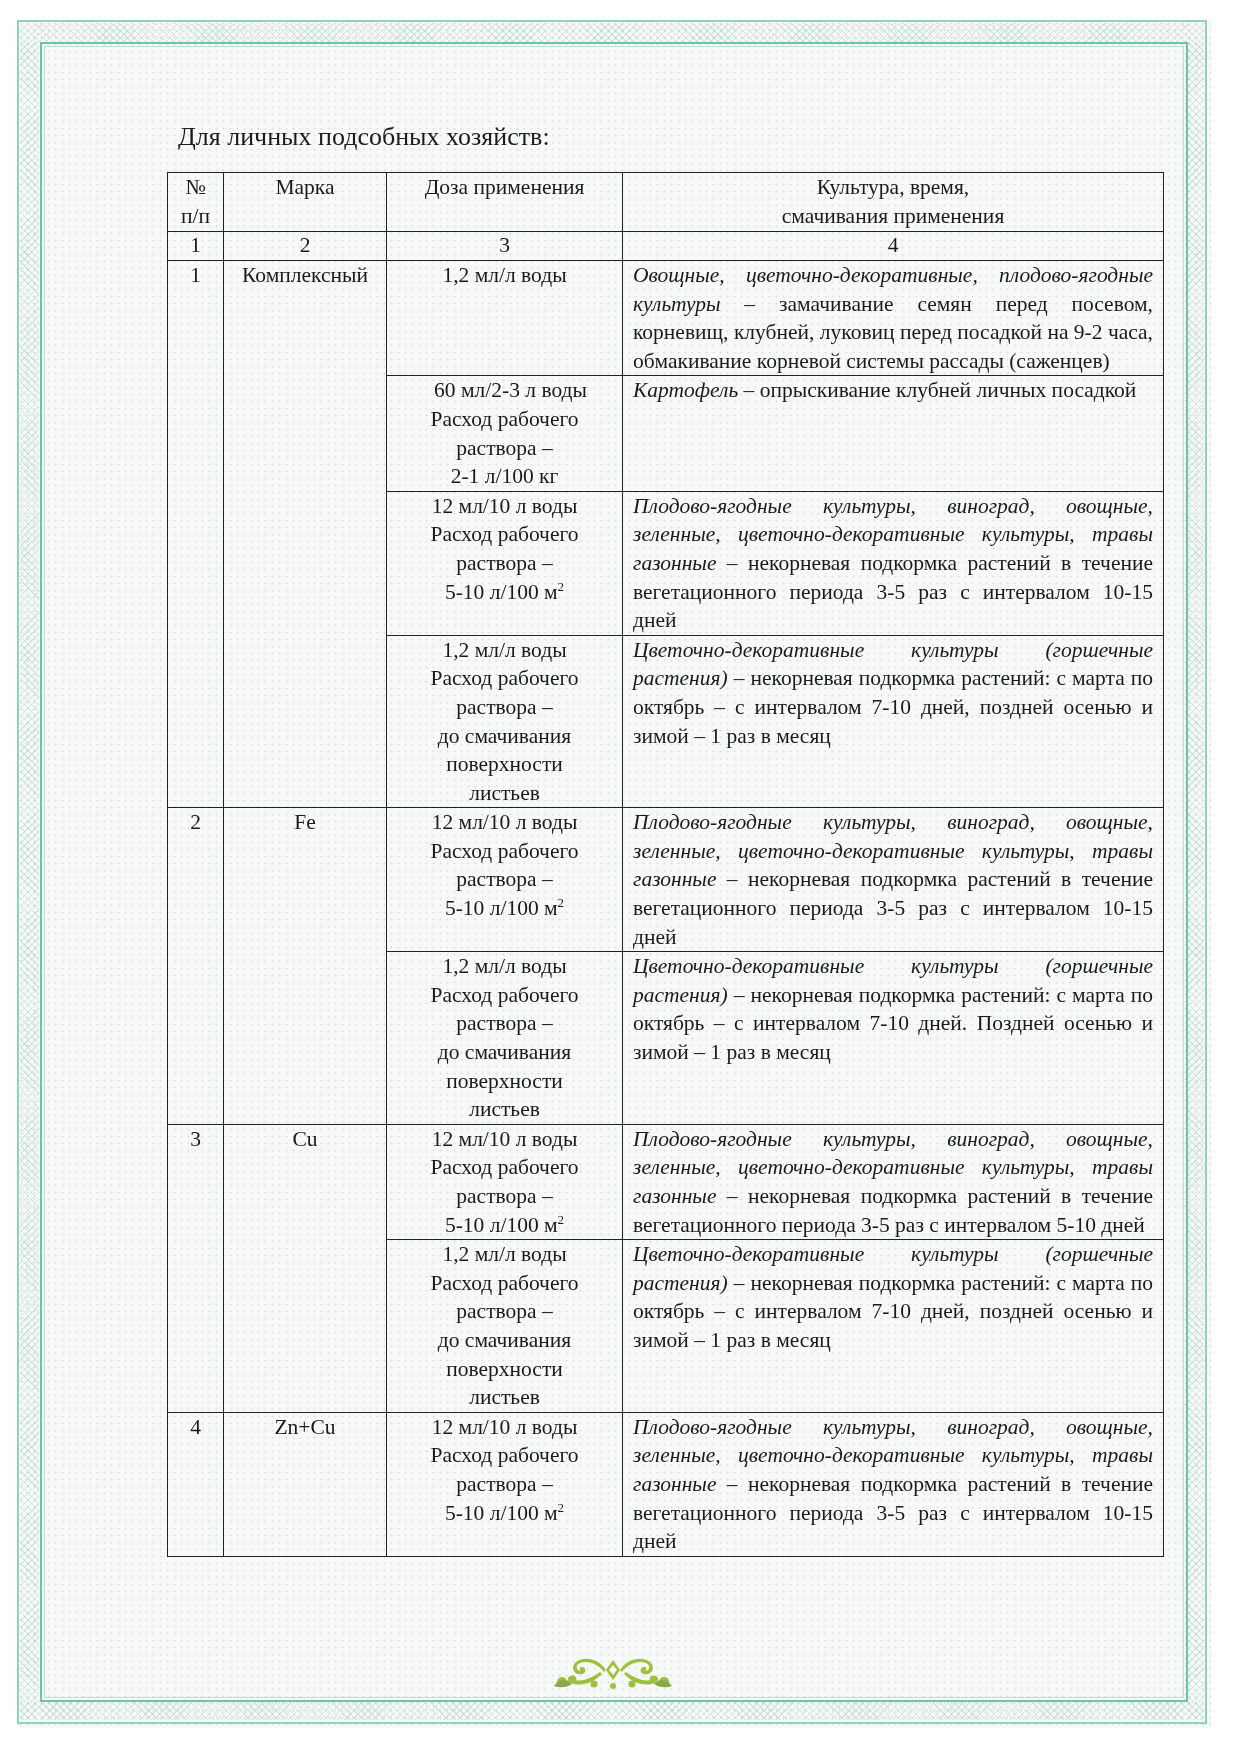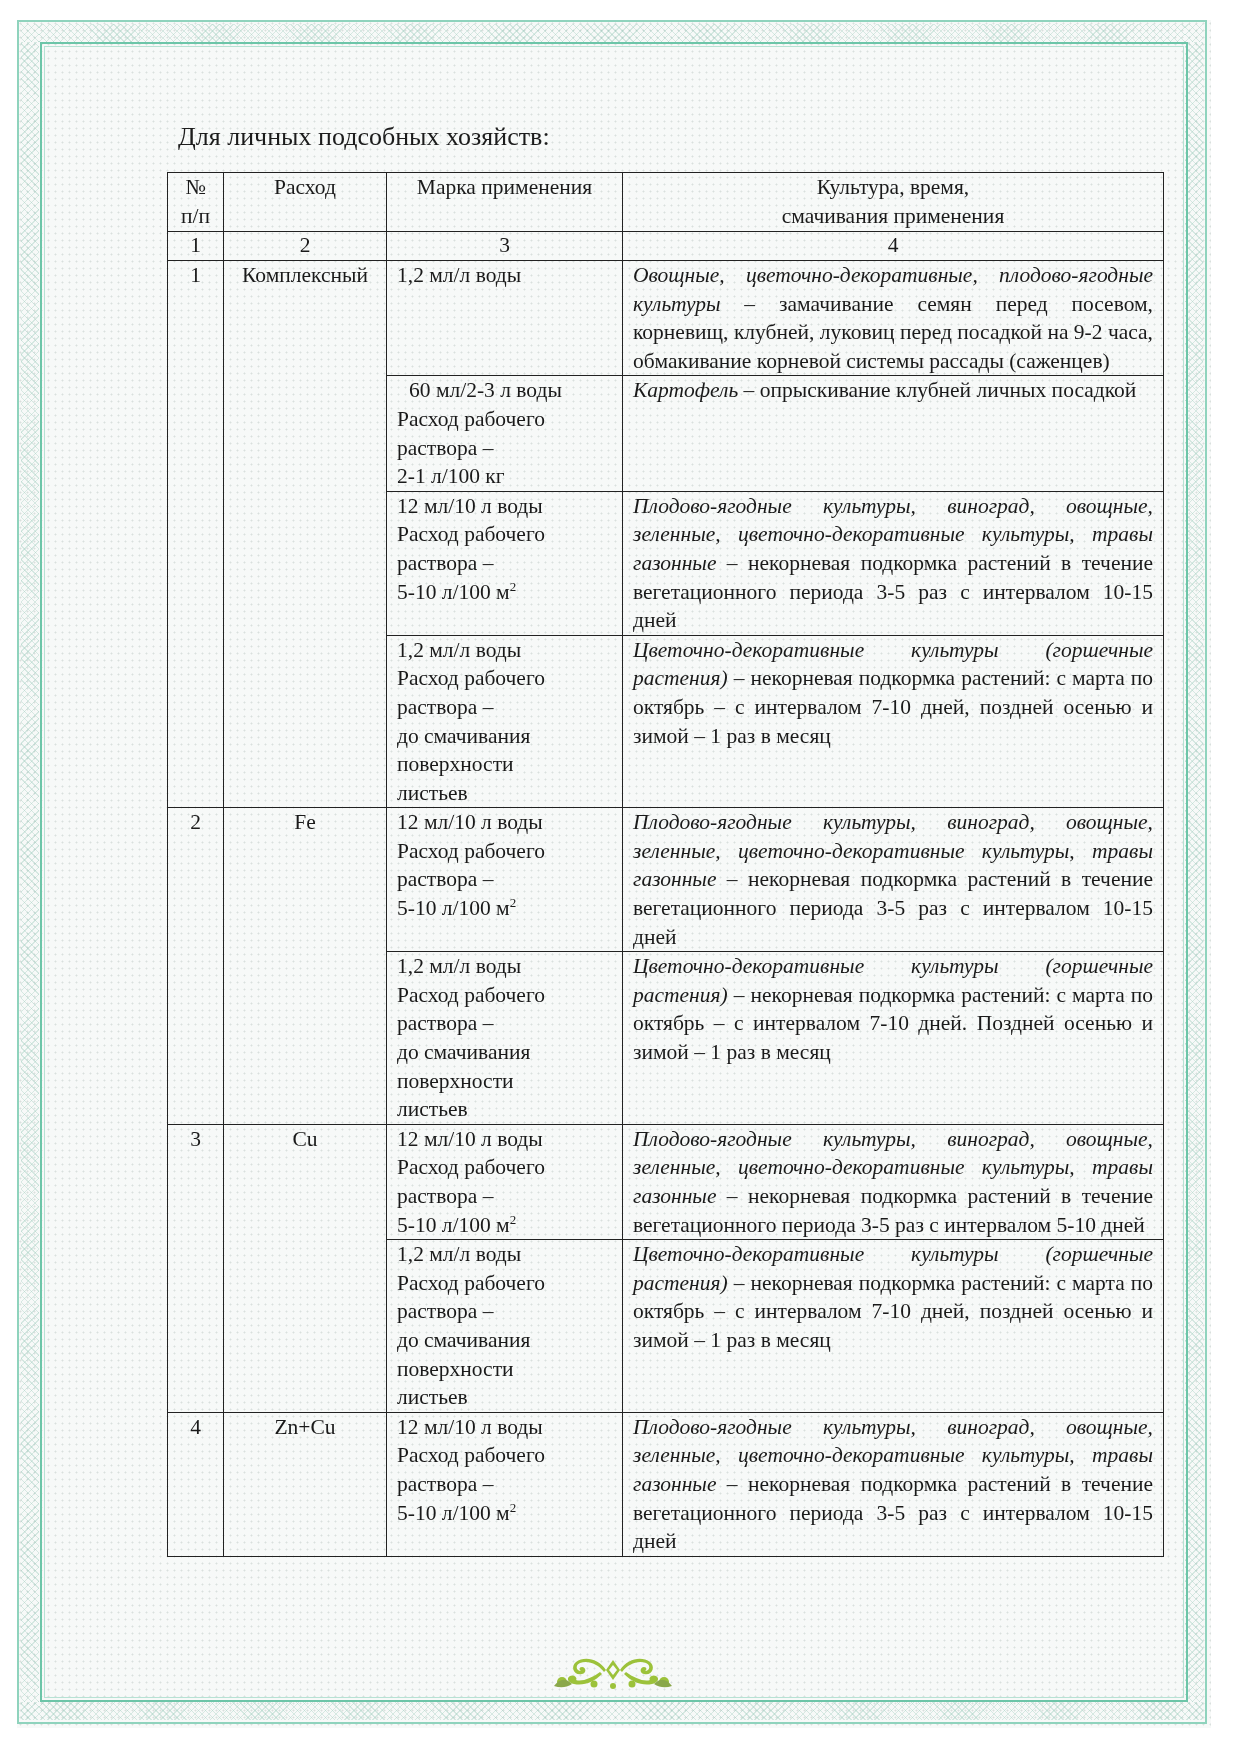--- a/index.html
+++ b/index.html
@@ -47,21 +47,21 @@
   }
   table.doc td, table.doc th {
     border: 1.5px solid #222; padding: 0 10px; vertical-align: top;
     font-weight: normal;
   }
   col.c1 { width: 56px; } col.c2 { width: 163px; } col.c3 { width: 236px; } col.c4 { width: 541px; }
   .center { text-align: center; }
   .justify { text-align: justify; text-align-last: left; }
   .hdr th { height: 58px; padding-top: 1px; }
   .idx td { height: 28px; line-height: 27px; }
-  .dose { }
+  .dose { text-align: center; }
   .dose span { display: block; }
   .desc em { font-style: italic; }
   sup { font-size: 13px; line-height: 0; vertical-align: super; }
   .ornament {
     position: absolute; left: 550px; top: 1652px; width: 126px; height: 42px;
   }
 </style>
 </head>
 <body>
 
@@ -79,22 +79,22 @@
       <col class="c2">
       <col class="c3">
       <col class="c4">
     </colgroup>
   <thead>
     <tr class="hdr">
       <th class="center">
         <span style="display:block">№</span>
         <span style="display:block">п/п</span>
       </th>
-      <th class="center">Расход</th>
-      <th class="center">Марка применения</th>
+      <th class="center">Марка</th>
+      <th class="center">Доза применения</th>
       <th class="center">
         <span style="display:block">Культура, время,</span>
         <span style="display:block">смачивания применения</span>
       </th>
     </tr>
     <tr class="idx">
       <td class="center">1</td>
       <td class="center">2</td>
       <td class="center">3</td>
       <td class="center">4</td>

